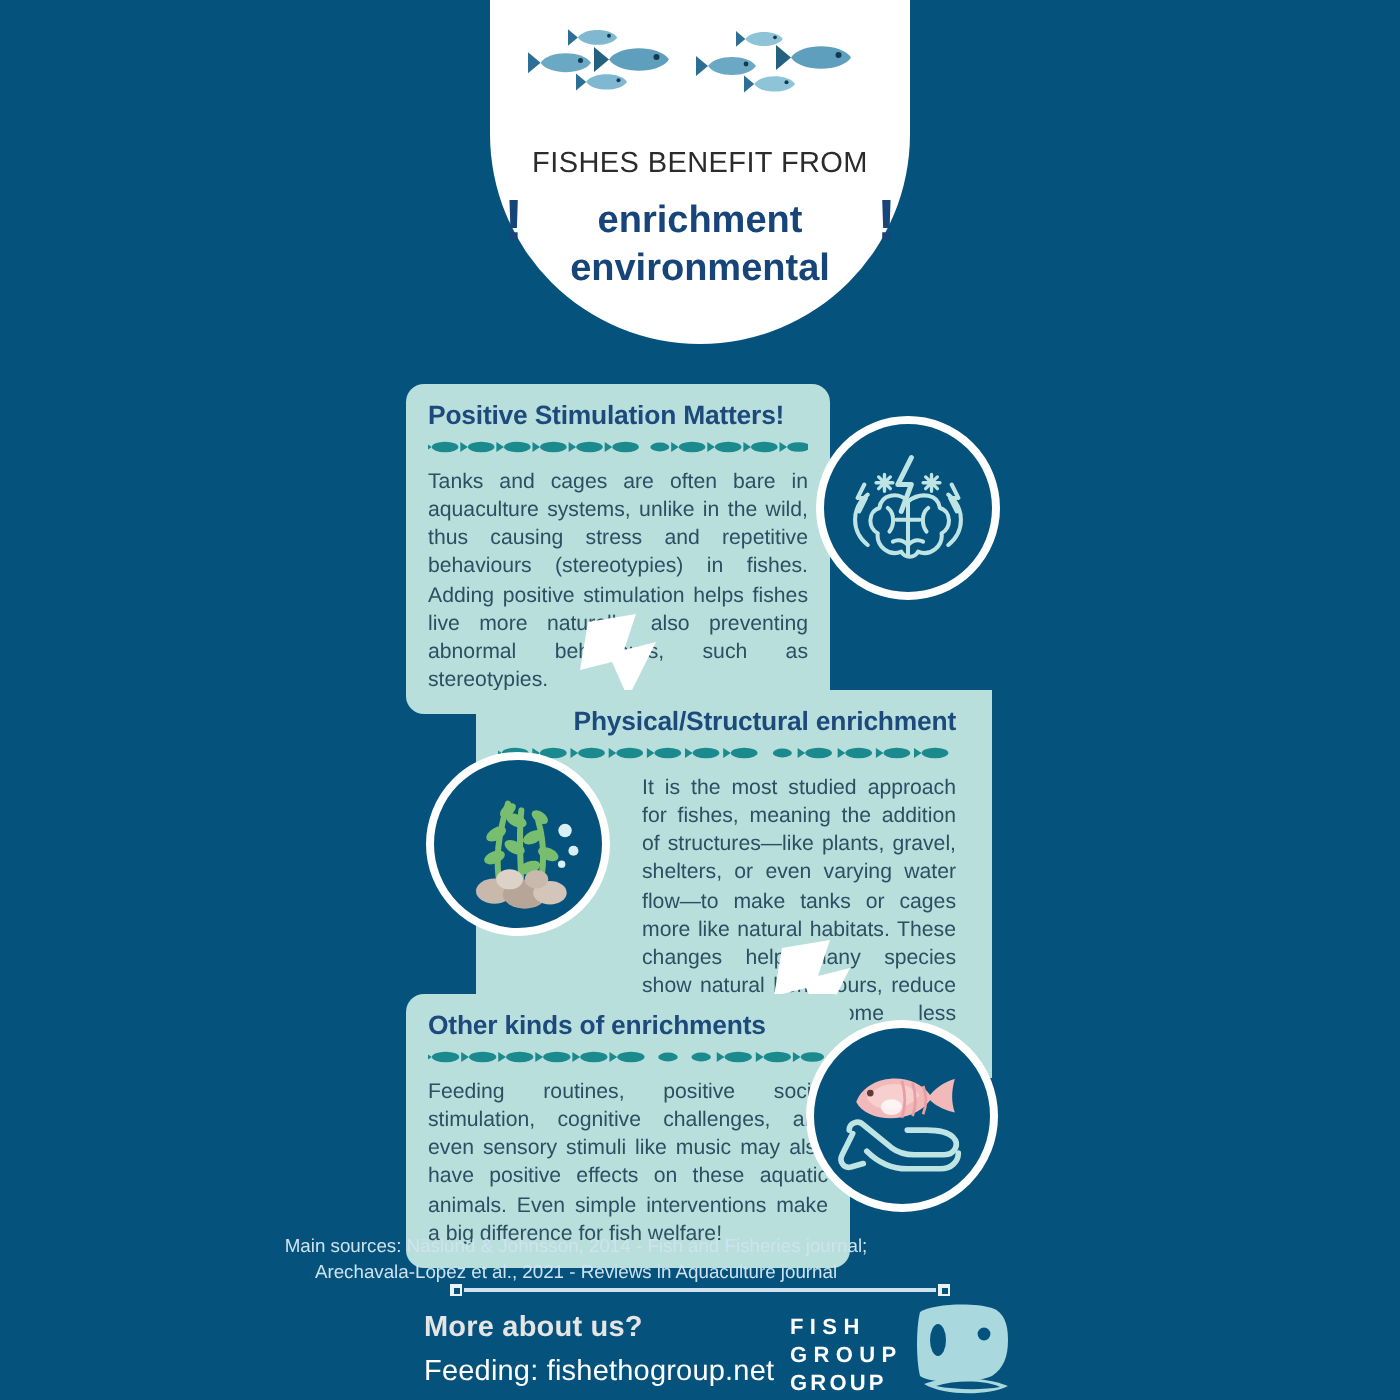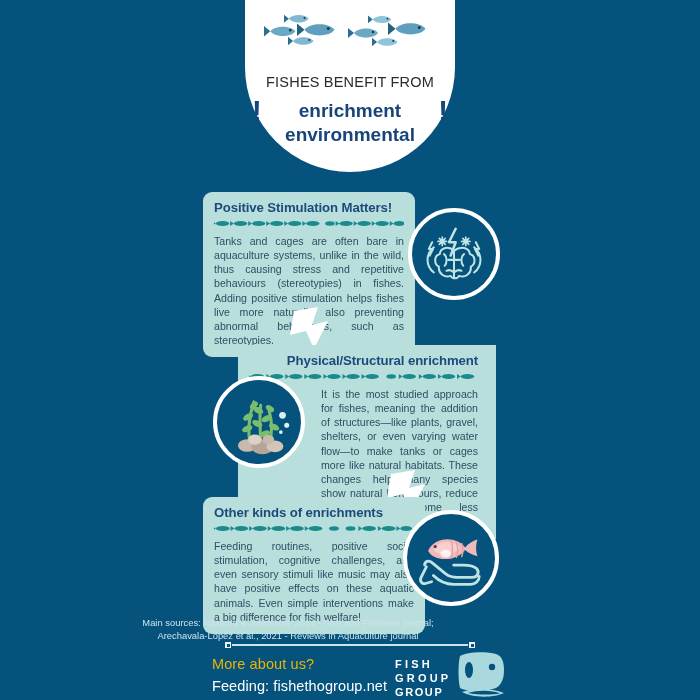--- a/index.html
+++ b/index.html
@@ -86,22 +86,22 @@
   .slider-track {
     position: absolute;
     height: 2px; background: #cfe3ee;
   }
   .slider-knob {
     position: absolute; width: 8px; height: 8px;
     background: #eaf3f8; border: 1px solid #05527d;
   }
   .knob-dot { position:absolute; left:2px; top:2px; width:3px; height:3px; background:#05527d; }
   .more-line {
-    position: absolute; color: #eab308;
-    font-size: 14.5px; font-weight: 400; letter-spacing: .1px;
+    position: absolute; color: #e5e5e5;
+    font-size: 14.5px; font-weight: 700; letter-spacing: .1px;
   }
   .access-line {
     position: absolute; color: #ffffff;
     font-size: 14.5px; font-weight: 400; letter-spacing: .1px;
   }
   .logo { position: absolute; }
   .logo-words {
     position: absolute; color: #ffffff;
     font-weight: 700; font-size: 11px;
     letter-spacing: 3.2px; line-height: 1.28;

